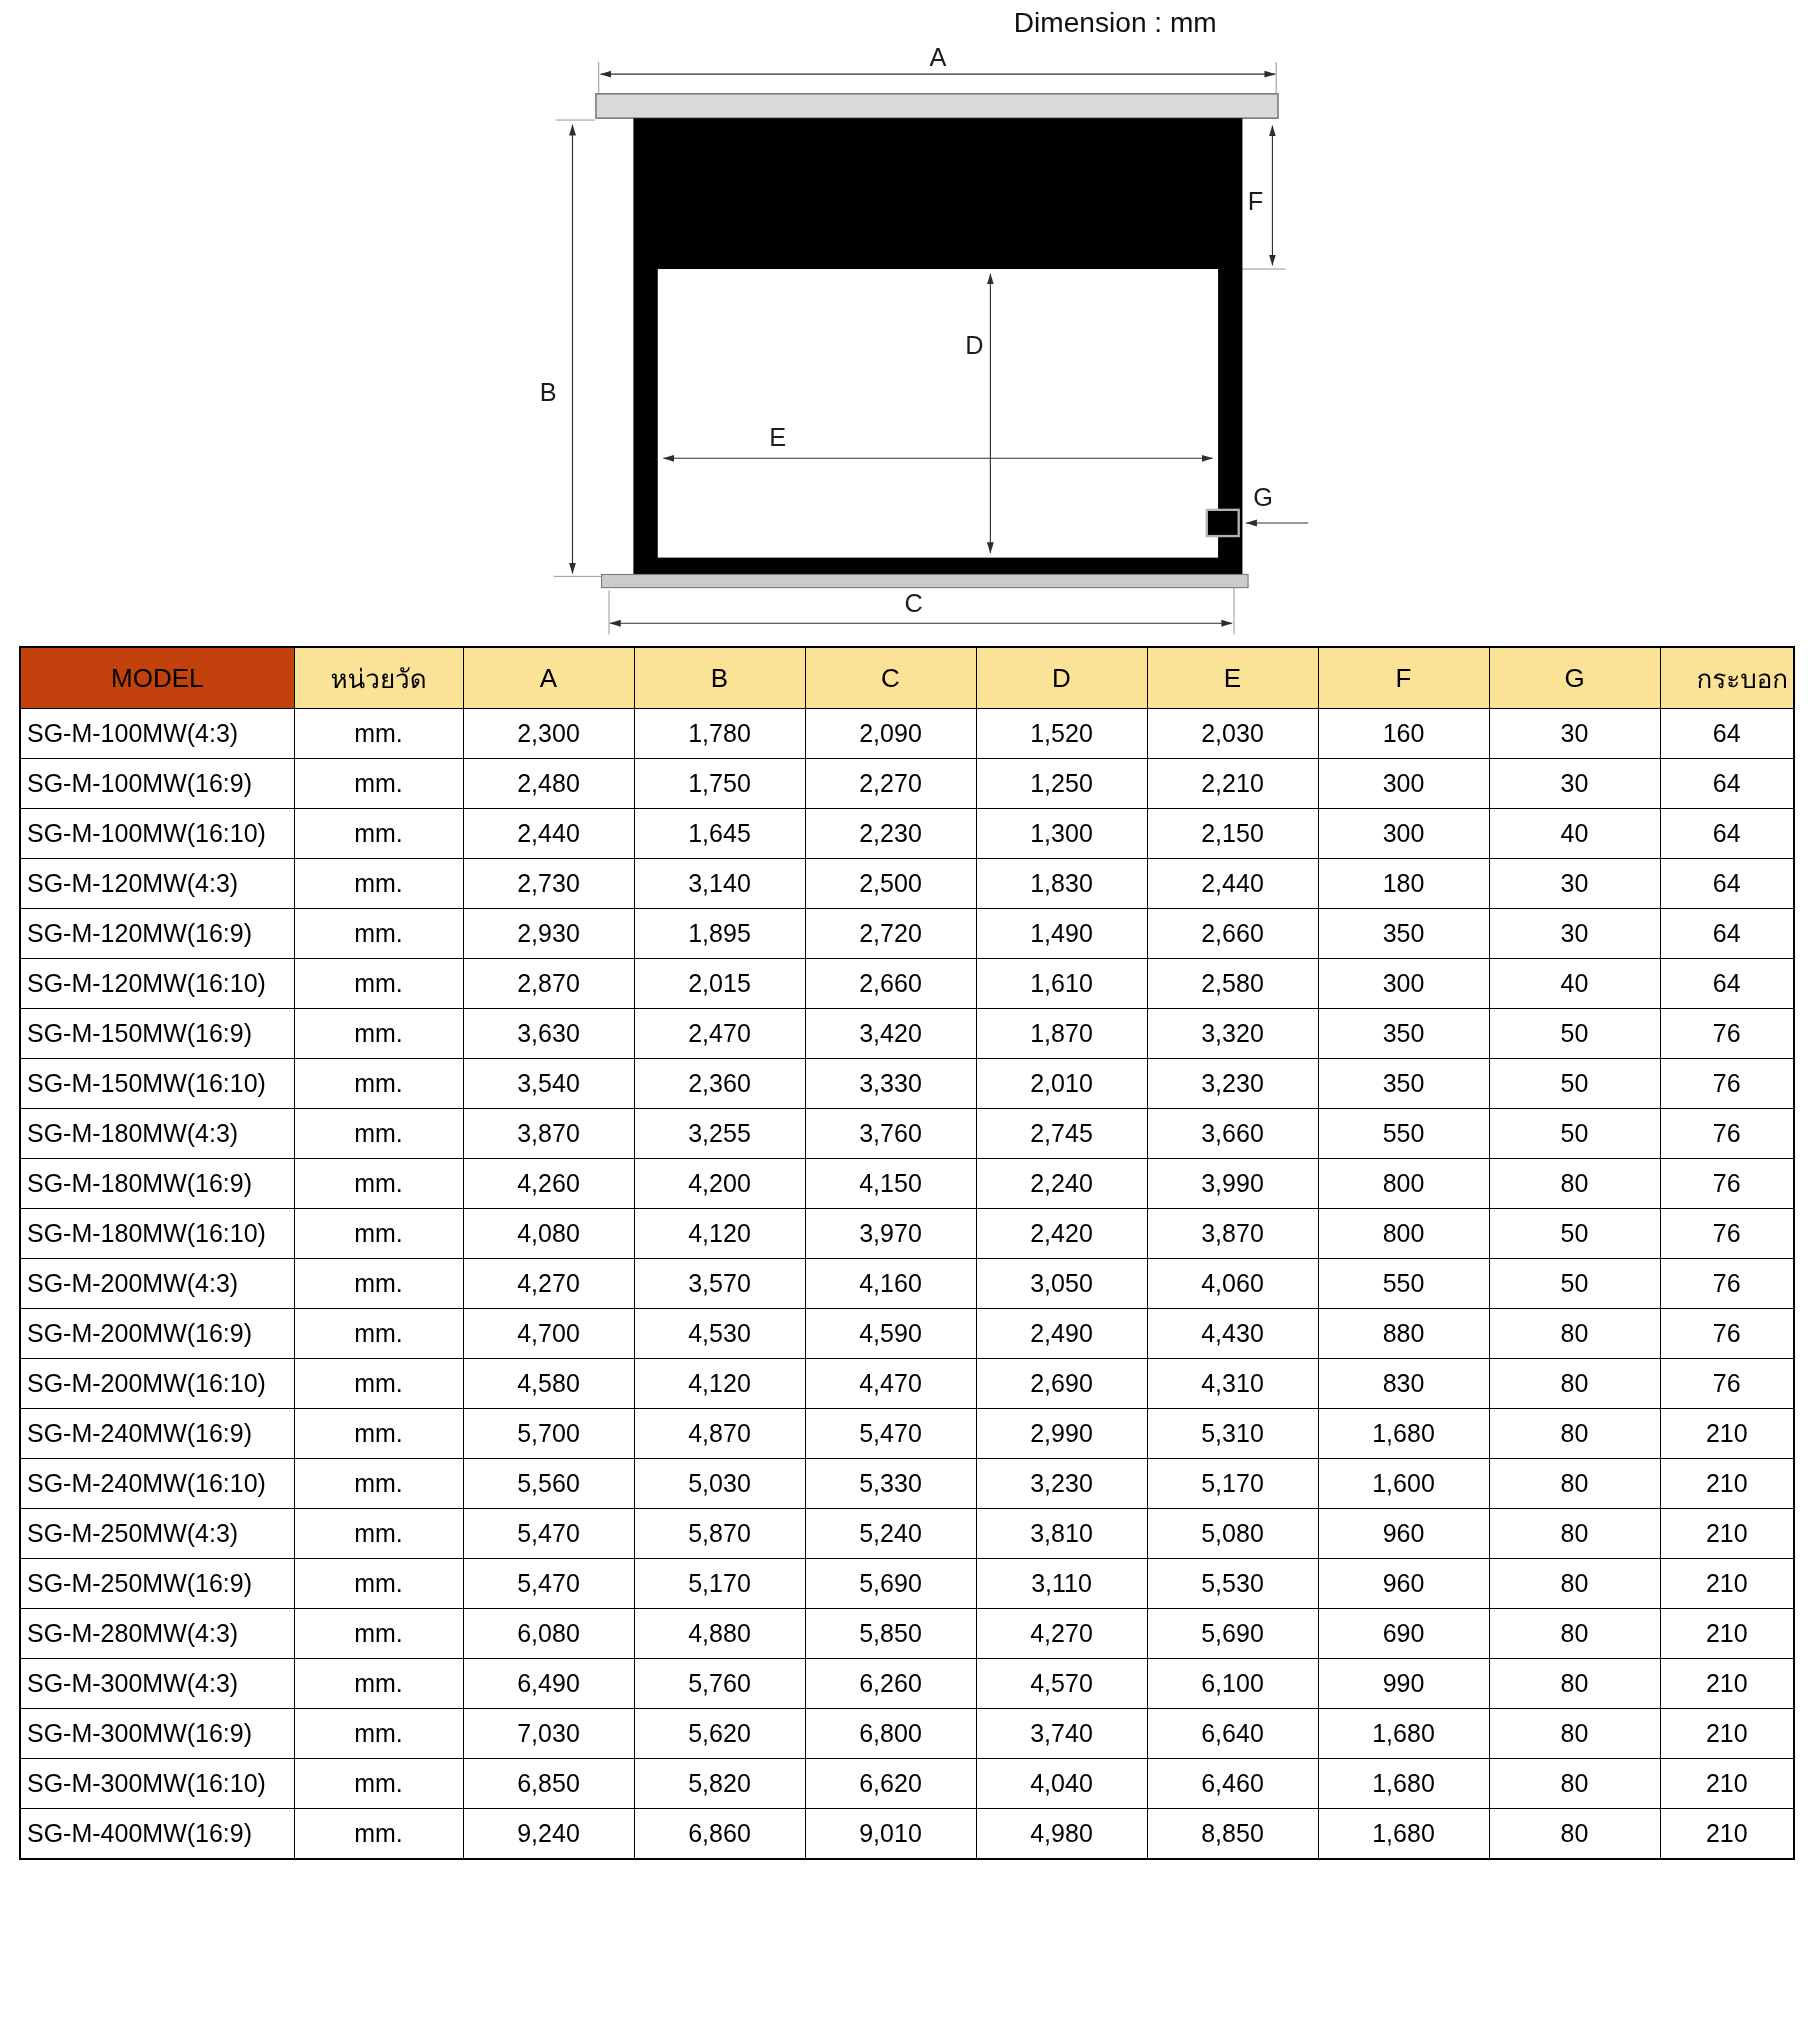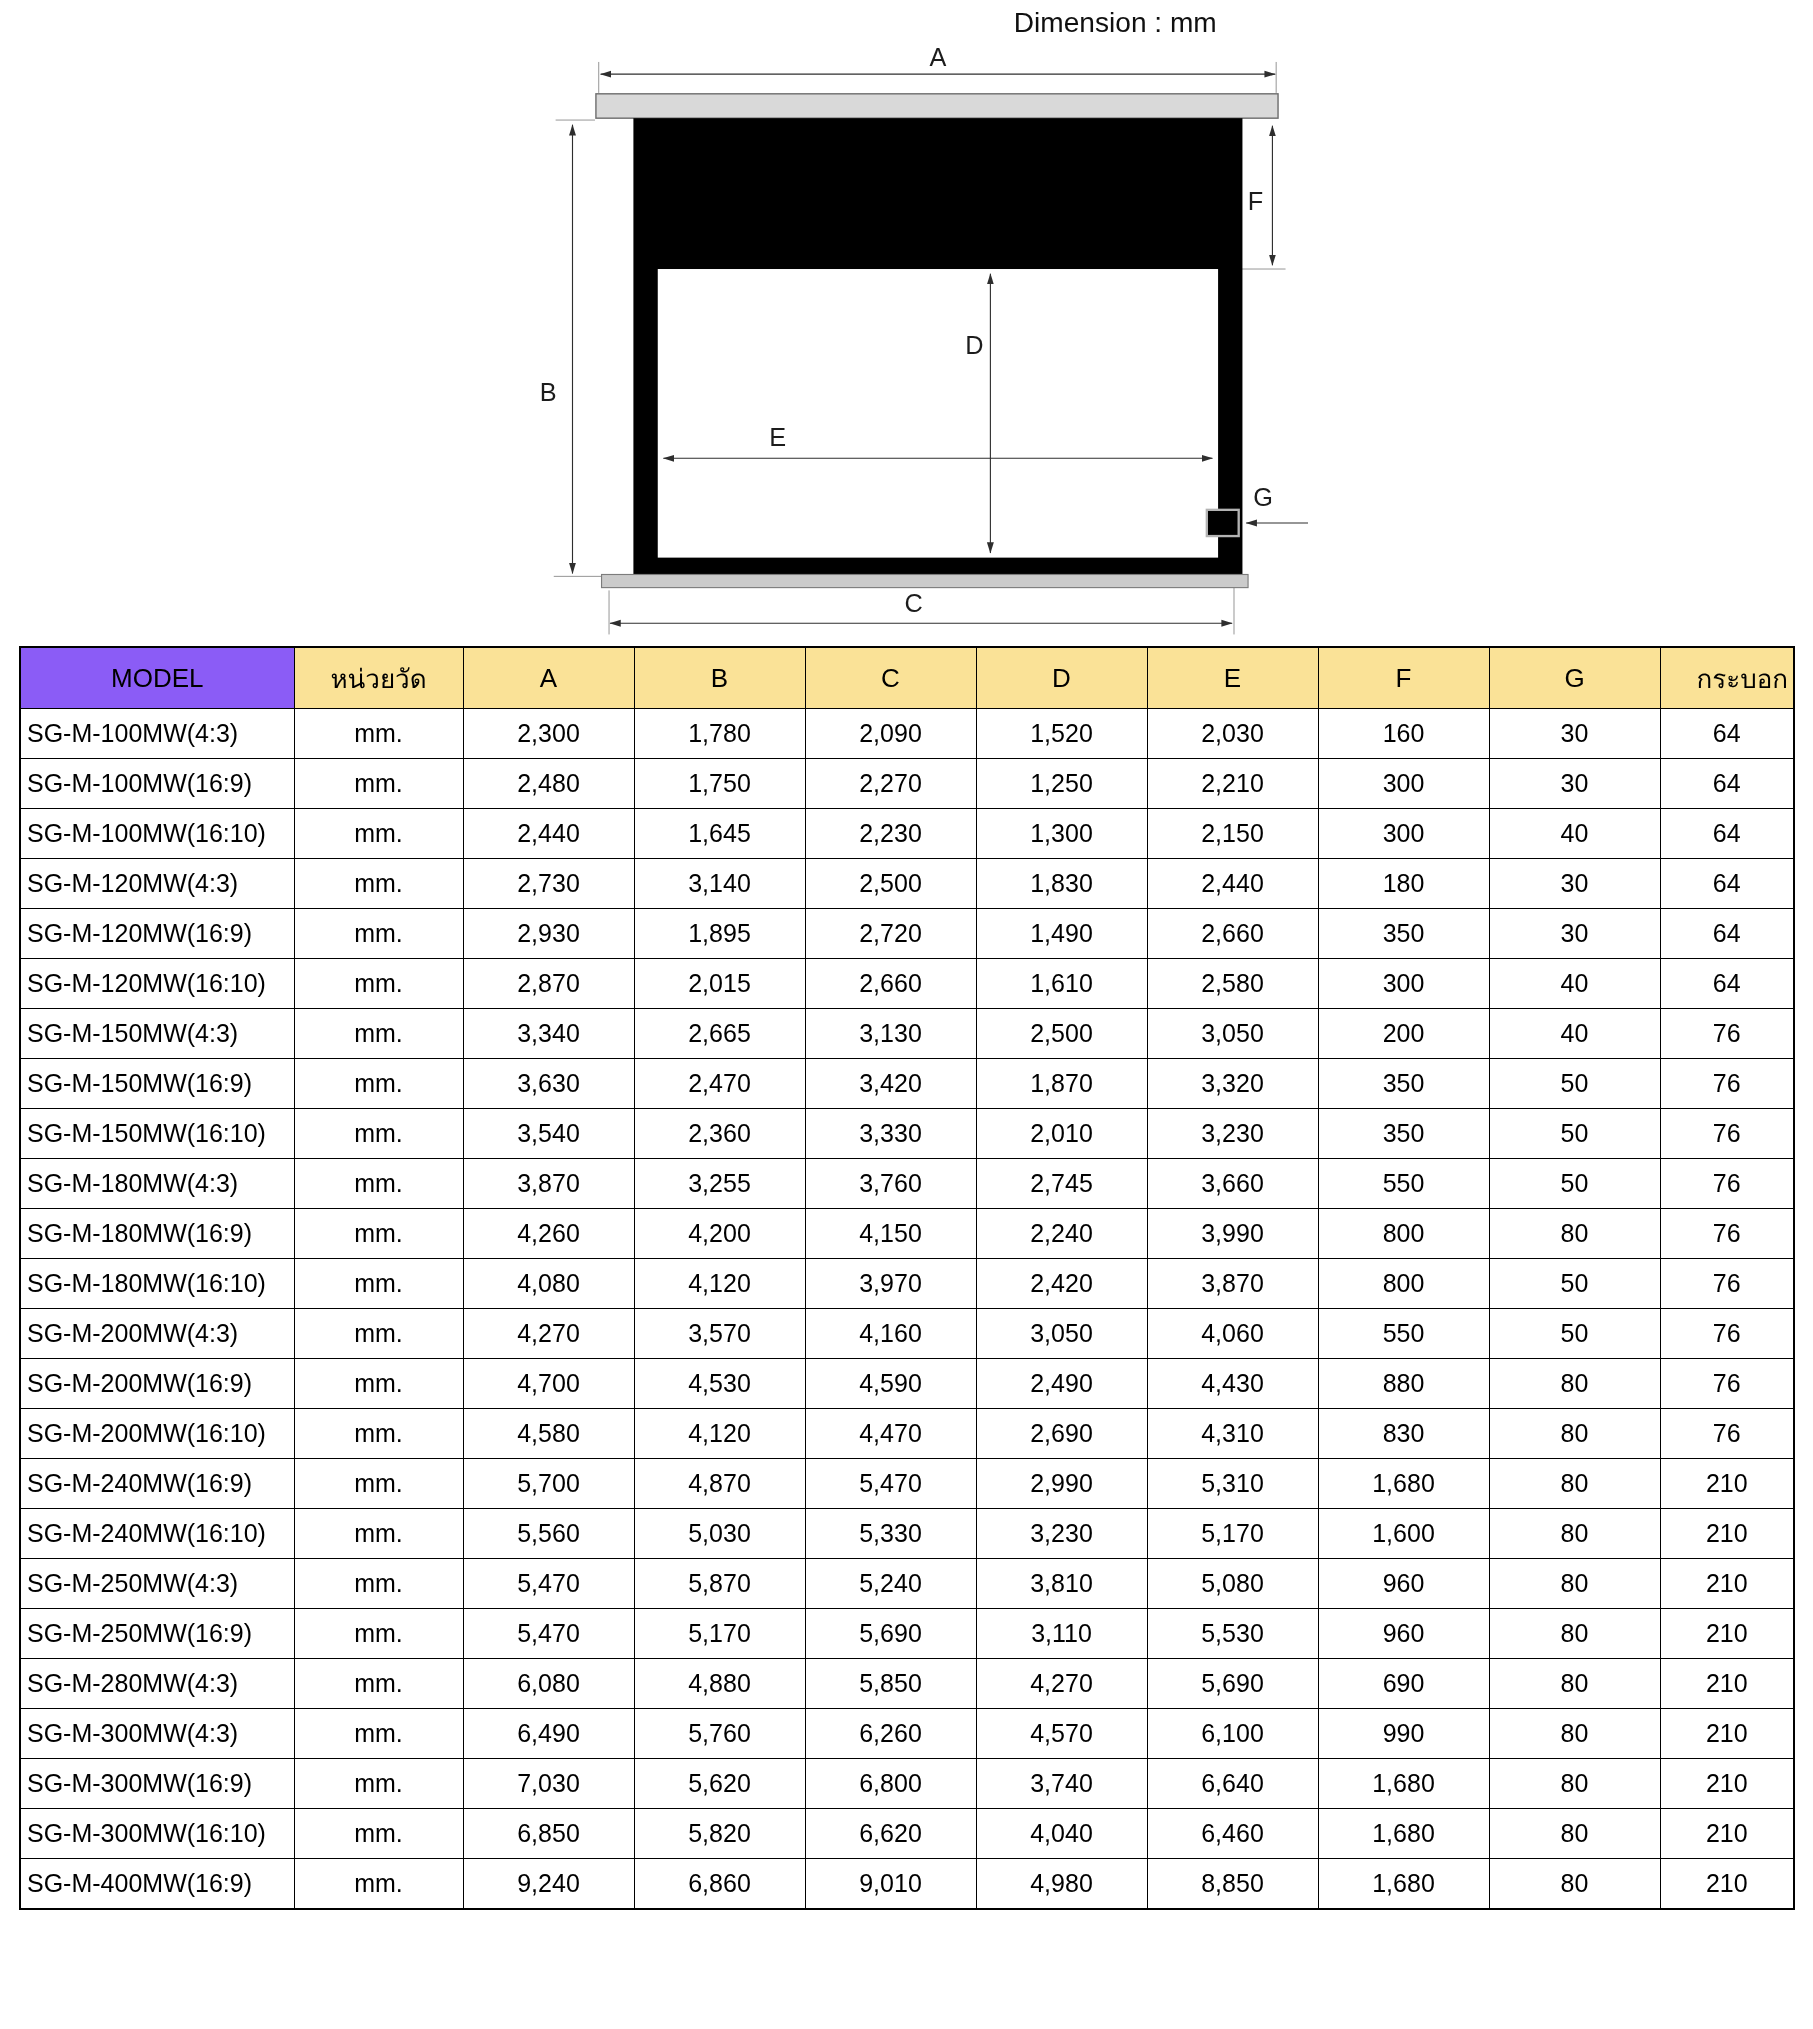--- a/index.html
+++ b/index.html
@@ -70,21 +70,21 @@
           <col style="width:171px">
           <col style="width:171px">
         <col style="width:171px">
           <col style="width:171px">
           <col style="width:171px">
         <col style="width:171px">
           <col style="width:134px">
       </colgroup>
       <thead>
         <tr>
-            <th style="background: #8b5cf6;">MODEL</th>
+            <th style="background: #c2410c;">MODEL</th>
             <th style="background: rgb(250, 226, 151);">หน่วยวัด</th>
             <th style="background: rgb(250, 226, 151);">A</th>
             <th style="background: rgb(250, 226, 151);">B</th>
             <th style="background: rgb(250, 226, 151);">C</th>
             <th style="background: rgb(250, 226, 151);">D</th>
             <th style="background: rgb(250, 226, 151);">E</th>
             <th style="background: rgb(250, 226, 151);">F</th>
             <th style="background: rgb(250, 226, 151);">G</th>
             <th style="background: rgb(250, 226, 151); padding-left: 32px;">กระบอก</th>
           </tr>
@@ -156,32 +156,20 @@
             <td>2,870</td>
             <td>2,015</td>
             <td>2,660</td>
             <td>1,610</td>
             <td>2,580</td>
             <td>300</td>
             <td>40</td>
             <td>64</td>
           </tr>
           <tr>
-            <td class="model-col">SG-M-150MW(4:3)</td>
-            <td>mm.</td>
-            <td>3,340</td>
-            <td>2,665</td>
-            <td>3,130</td>
-            <td>2,500</td>
-            <td>3,050</td>
-            <td>200</td>
-            <td>40</td>
-            <td>76</td>
-          </tr>
-          <tr>
             <td class="model-col">SG-M-150MW(16:9)</td>
             <td>mm.</td>
             <td>3,630</td>
             <td>2,470</td>
             <td>3,420</td>
             <td>1,870</td>
             <td>3,320</td>
             <td>350</td>
             <td>50</td>
             <td>76</td>

